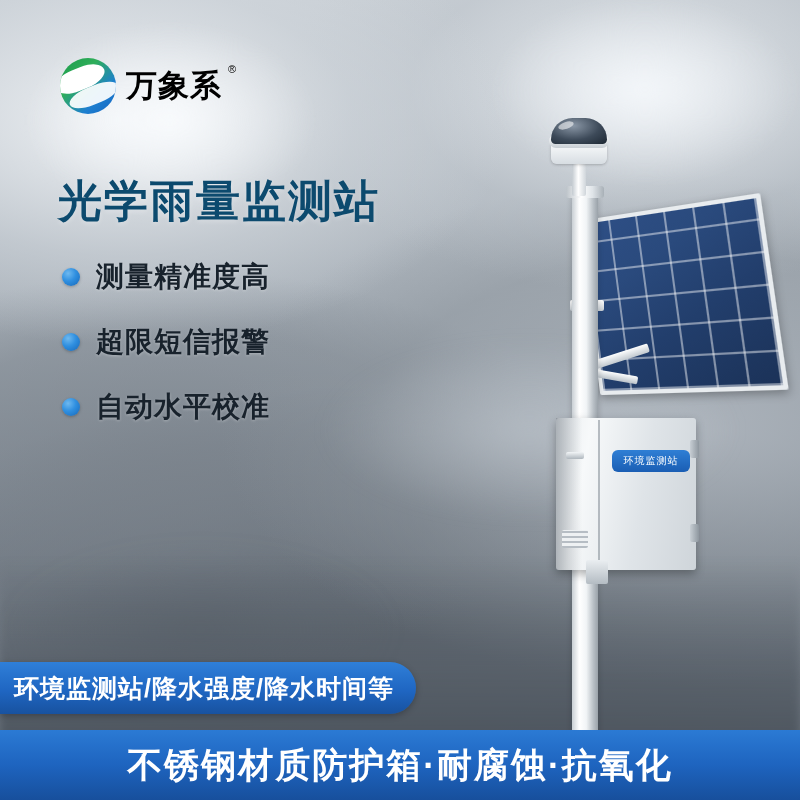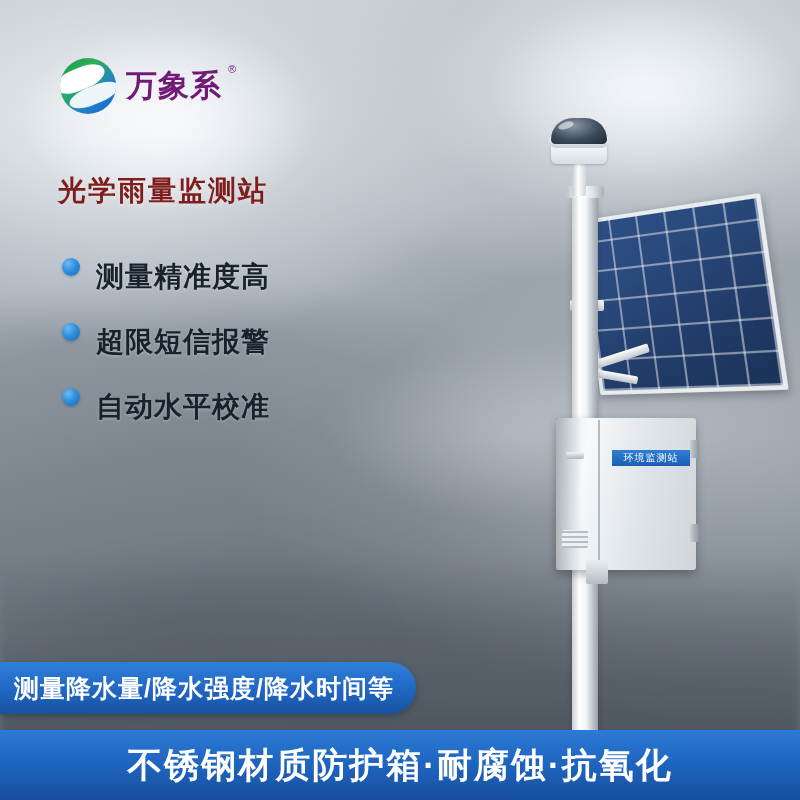--- a/index.html
+++ b/index.html
@@ -62,42 +62,42 @@
     content:""; position:absolute; left:-6px; top:10px; width:52px; height:22px;
     background:#ffffff; border-radius:50%/60%;
     transform:rotate(-22deg);
   }
   .logo-mark:after {
     content:""; position:absolute; left:8px; top:28px; width:52px; height:18px;
     background:rgba(255,255,255,0.92); border-radius:50%/60%;
     transform:rotate(-22deg);
   }
   .logo-text {
-    position:relative; color:#701a75; font-size:31px; font-weight:bold;
+    position:relative; color:#000000; font-size:31px; font-weight:bold;
     letter-spacing:1px; font-family:"Liberation Sans", sans-serif;
     text-shadow:0 1px 2px rgba(255,255,255,0.35);
   }
   .logo-reg {
     position:absolute; right:-15px; top:-2px; font-size:11px; font-weight:normal;
   }
 
   
   .headline {
     position:absolute; left:58px; top:172px;
-    font-size:28px; font-weight:bold; color:#7f1d1d;
+    font-size:44px; font-weight:bold; color:#0c4a6e;
     letter-spacing:2px;
     text-shadow:0 2px 5px rgba(255,255,255,0.28);
   }
 
   
   .bullets {
     position:absolute; left:62px; top:258px;
     display:flex; flex-direction:column; gap:27px;
   }
-  .bullet-row { display:flex; gap:16px; }
+  .bullet-row { display:flex; align-items:center; gap:16px; }
   .bullet-dot {
     width:18px; height:18px; border-radius:50%;
     background:radial-gradient(circle at 34% 30%, #6fb9ef 0%, #2f8fe0 45%, #1667b8 100%);
     box-shadow:0 1px 3px rgba(0,0,0,0.25);
     flex:none;
   }
   .bullet-text {
     font-size:28px; color:#18222c; font-weight:bold; letter-spacing:1px;
     text-shadow:0 1px 3px rgba(255,255,255,0.3);
   }
@@ -207,23 +207,23 @@
   }
   .box-shadow-left {
     position:absolute; left:556px; top:418px; width:26px; height:152px;
     background:linear-gradient(90deg, rgba(120,128,136,0.55), rgba(120,128,136,0));
   }
   .box-door-seam {
     position:absolute; left:598px; top:420px; width:2px; height:148px;
     background:rgba(140,148,156,0.6);
   }
   .box-label {
-    position:absolute; left:612px; top:450px; width:78px; height:16px;
+    position:absolute; left:612px; top:450px; width:78px; height:22px;
     background:linear-gradient(180deg,#2f7fd5,#1a5eb4);
-    border-radius:0;
+    border-radius:6px;
     display:flex; align-items:center; justify-content:center;
   }
   .box-label span {
     color:#ffffff; font-size:10px; letter-spacing:1px; white-space:nowrap;
   }
   .box-vent {
     position:absolute; left:562px; top:530px; width:26px; height:18px;
     background:repeating-linear-gradient(0deg,#b6bdc4 0px,#b6bdc4 2px,#eef1f3 2px,#eef1f3 5px);
     border-radius:2px;
   }
@@ -302,20 +302,20 @@
       <div class="bullet-dot"></div>
       <div class="bullet-text">超限短信报警</div>
     </div>
     <div class="bullet-row">
       <div class="bullet-dot"></div>
       <div class="bullet-text">自动水平校准</div>
     </div>
   </div>
 
   <div class="ribbon">
-    <span class="ribbon-text">测量降水量/降水强度/降水时间等</span>
+    <span class="ribbon-text">环境监测站/降水强度/降水时间等</span>
   </div>
 
   <div class="bottombar">
     <span class="bottombar-text">不锈钢材质防护箱·耐腐蚀·抗氧化</span>
   </div>
 
 </div>
 
 </body></html>

